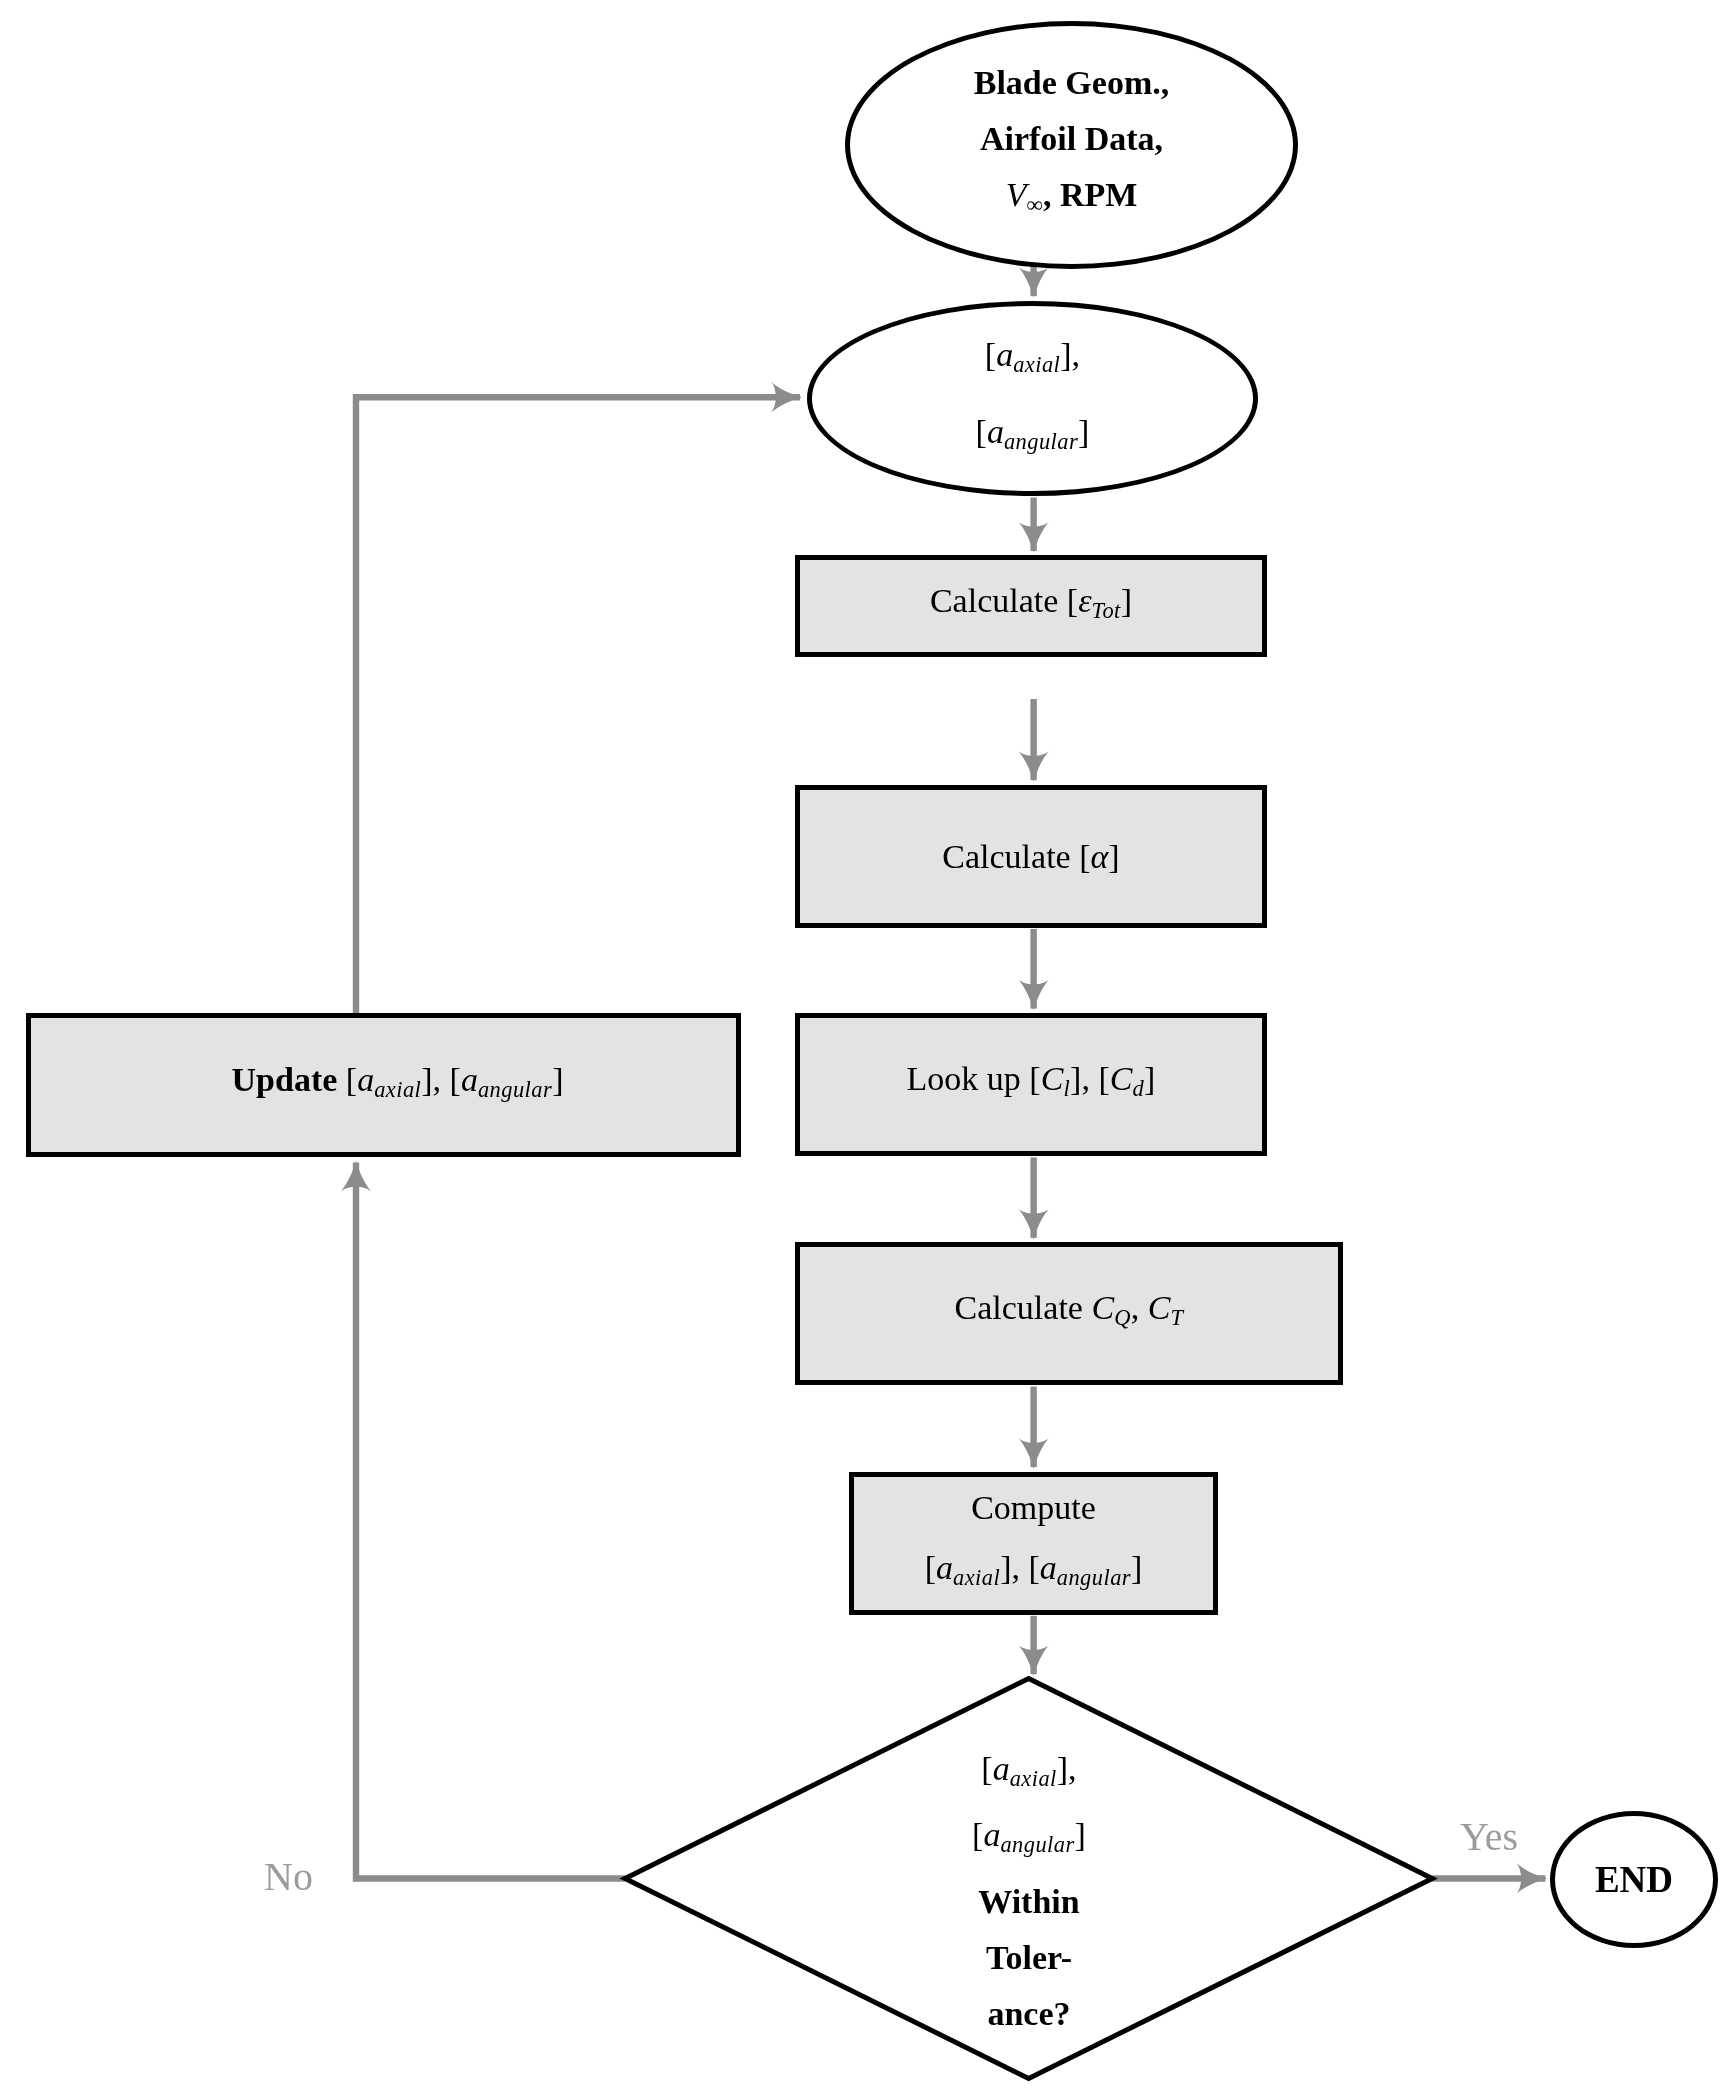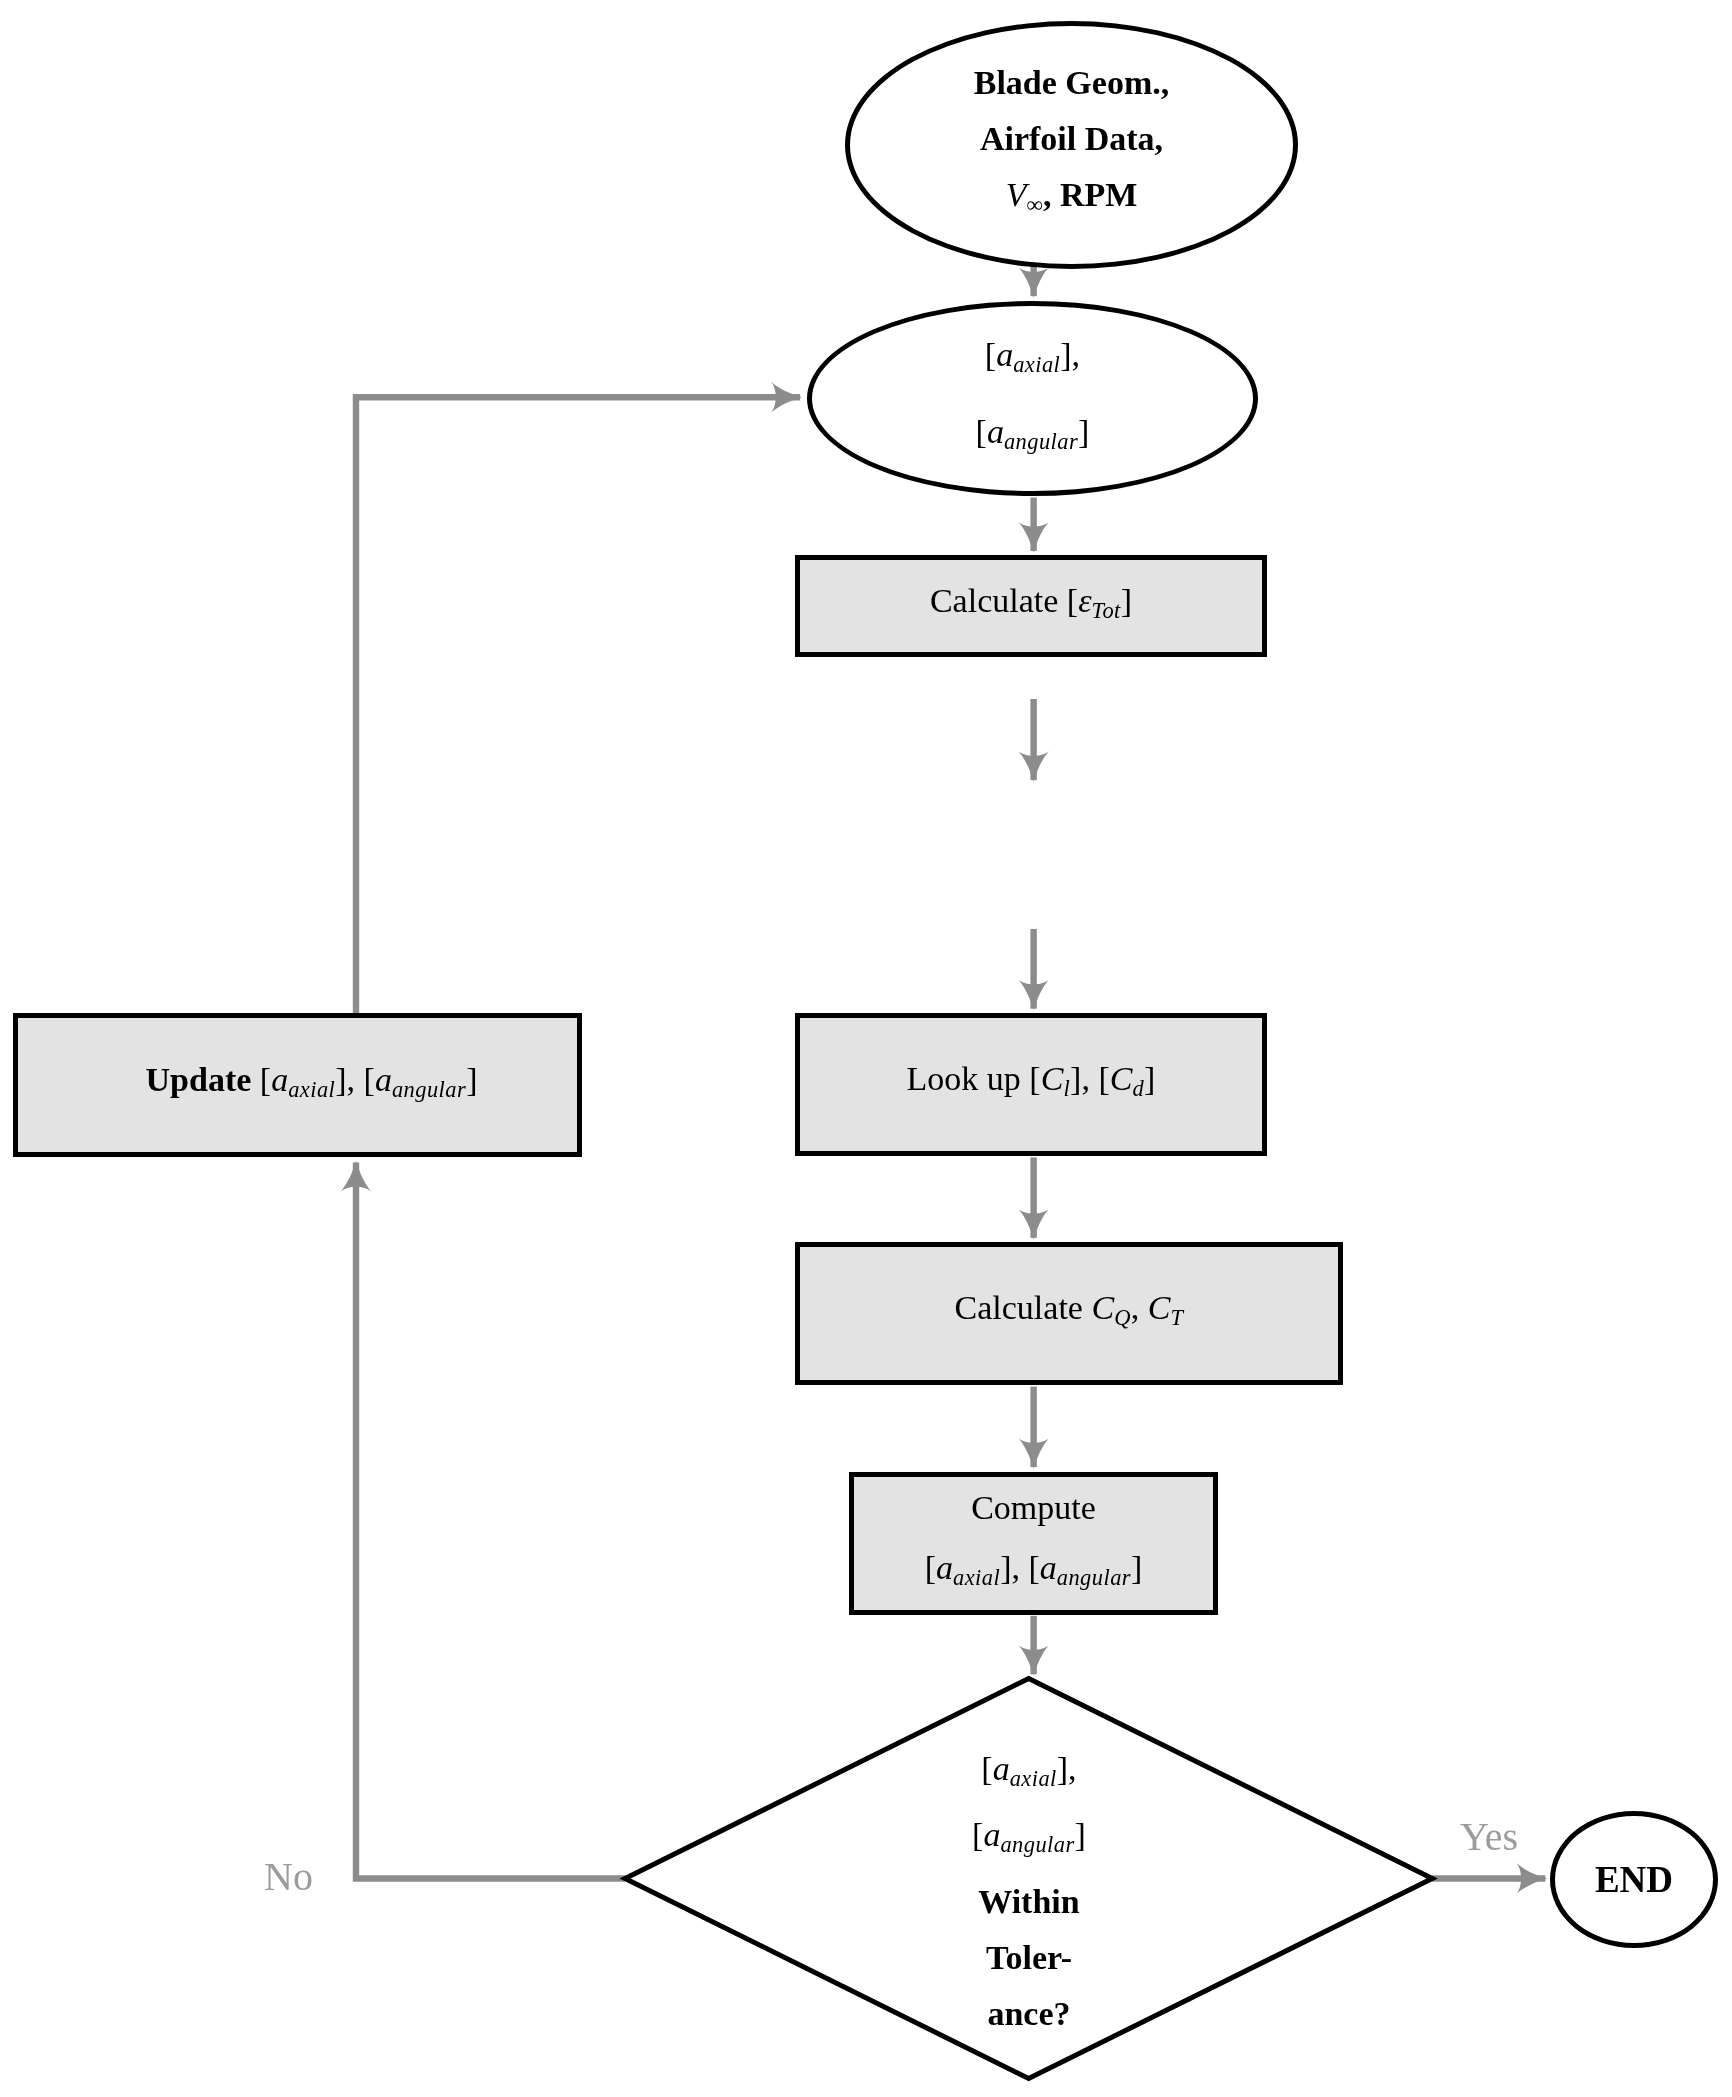--- a/index.html
+++ b/index.html
@@ -97,35 +97,38 @@
 
   <div class="node ellipse wide2" style="left:807px;top:301px;width:451px;height:195px;">
     <div><span>[</span><span class="st-i">a</span><span class="st-s">axial</span><span>],</span></div>
     <div><span>[</span><span class="st-i">a</span><span class="st-s">angular</span><span>]</span></div>
   </div>
 
   <div class="node rect" style="left:795px;top:555px;width:472px;height:102px;">
     <div><span>Calculate [</span><span class="st-i">ε</span><span class="st-s">Tot</span><span>]</span></div>
   </div>
 
+  <div class="node rect" style="left:795px;top:785px;width:472px;height:143px;">
+    <div><span>Calculate [</span><span class="st-i">α</span><span>]</span></div>
+  </div>
 
   <div class="node rect" style="left:795px;top:1013px;width:472px;height:143px;">
     <div><span>Look up [</span><span class="st-i">C</span><span class="st-s">l</span><span>], [</span><span class="st-i">C</span><span class="st-s">d</span><span>]</span></div>
   </div>
 
   <div class="node rect" style="left:795px;top:1242px;width:548px;height:143px;">
     <div><span>Calculate </span><span class="st-i">C</span><span class="st-s">Q</span><span>, </span><span class="st-i">C</span><span class="st-s">T</span></div>
   </div>
 
   <div class="node rect tall2" style="left:849px;top:1472px;width:369px;height:143px;text-align:right;">
     <div><span>Compute</span></div>
     <div><span>[</span><span class="st-i">a</span><span class="st-s">axial</span><span>], [</span><span class="st-i">a</span><span class="st-s">angular</span><span>]</span></div>
   </div>
 
-  <div class="node rect" style="left:13px;top:1013px;width:569px;height:144px;padding-left:28px;">
+  <div class="node rect" style="left:26px;top:1013px;width:715px;height:144px;padding-left:28px;">
     <div><span class="st-b">Update </span><span>[</span><span class="st-i">a</span><span class="st-s">axial</span><span>], [</span><span class="st-i">a</span><span class="st-s">angular</span><span>]</span></div>
   </div>
 
   <div class="diamond-text" style="left:851px;top:1741px;width:356px;">
     <div><span>[</span><span class="st-i">a</span><span class="st-s">axial</span><span>],</span></div>
     <div><span>[</span><span class="st-i">a</span><span class="st-s">angular</span><span>]</span></div>
     <div><span class="st-b">Within</span></div>
     <div><span class="st-b">Toler-</span></div>
     <div><span class="st-b">ance?</span></div>
   </div>

